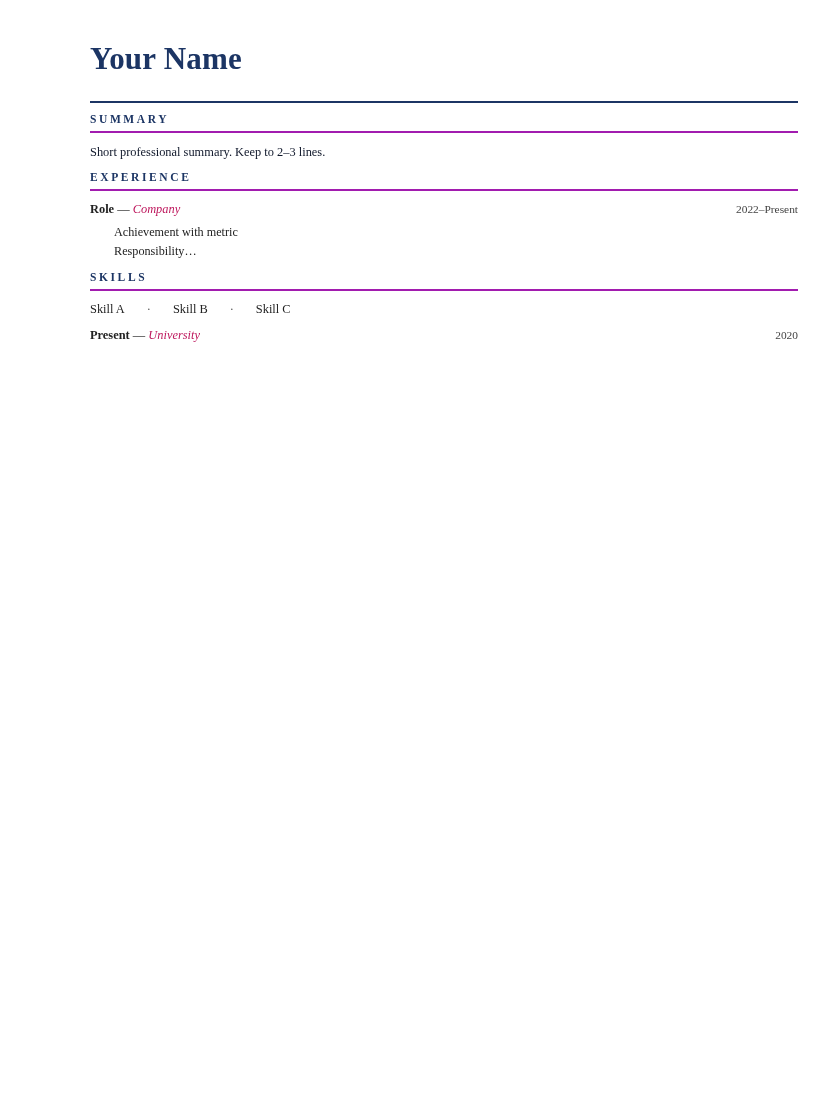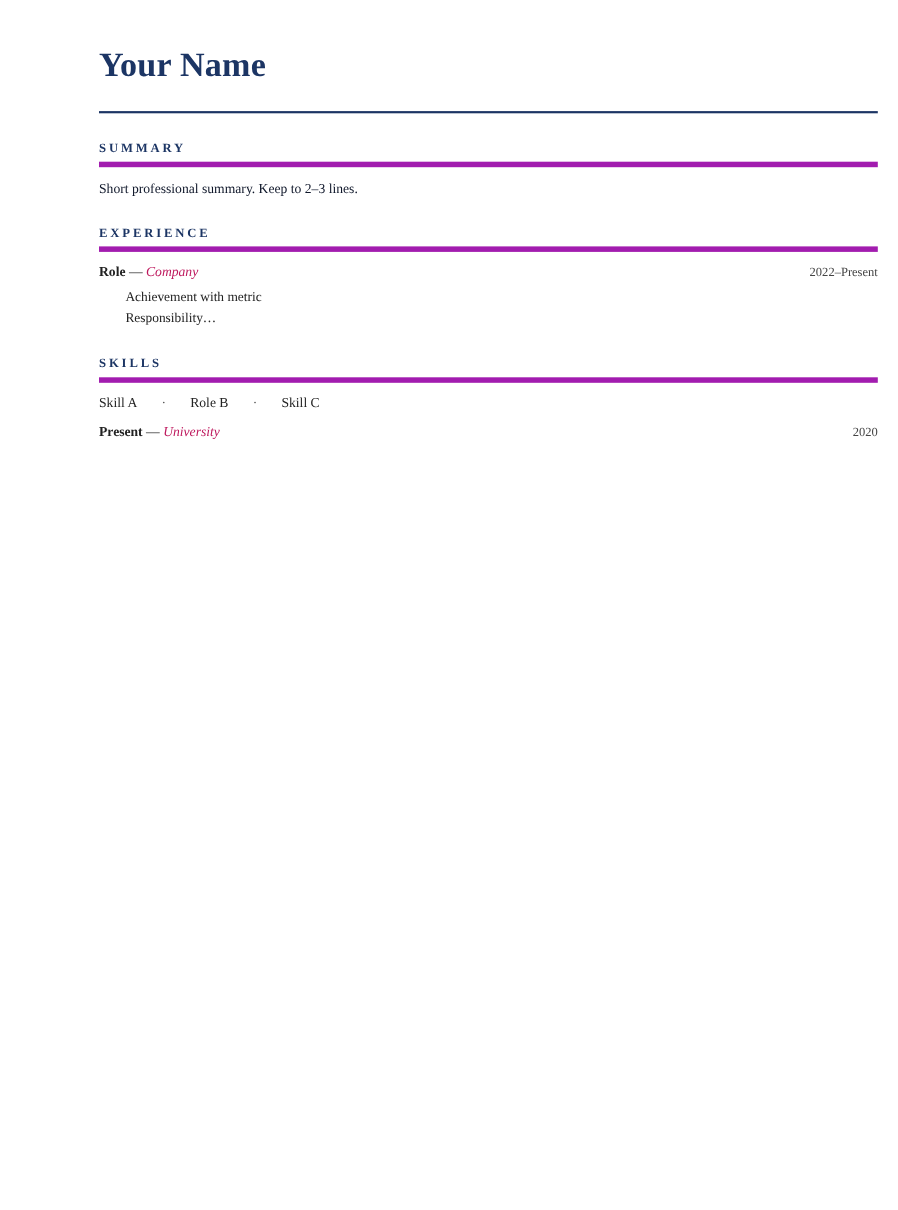--- a/index.html
+++ b/index.html
@@ -47,23 +47,23 @@
   }
   .section {
     margin-top: 0;
   }
   .section-head {
     font-family: "Liberation Serif", serif;
     font-size: 11.5px;
     font-weight: bold;
     letter-spacing: 2.6px;
     color: #1c3564;
-    padding-top: 26px;
+    padding-top: 10px;
     padding-bottom: 6px;
-    border-bottom: 5px solid #a21caf;
+    border-bottom: 2px solid #a21caf;
   }
   .section-body {
     padding-top: 11px;
   }
   .summary-text {
     font-size: 12.4px;
     line-height: 1.35;
     color: #0f172a;
   }
   .entry-line {
@@ -152,21 +152,21 @@
       </div>
     </div>
   </div>
 
   <div class="section">
     <div class="section-head">SKILLS</div>
     <div class="section-body">
       <div class="skills">
         <span>Skill A</span>
         <span class="skill-sep">·</span>
-        <span>Role B</span>
+        <span>Skill B</span>
         <span class="skill-sep">·</span>
         <span>Skill C</span>
       </div>
     </div>
   </div>
 
   <div class="section">
     <div class="edu-body">
       <div class="entry-line">
         <div class="entry-left">

